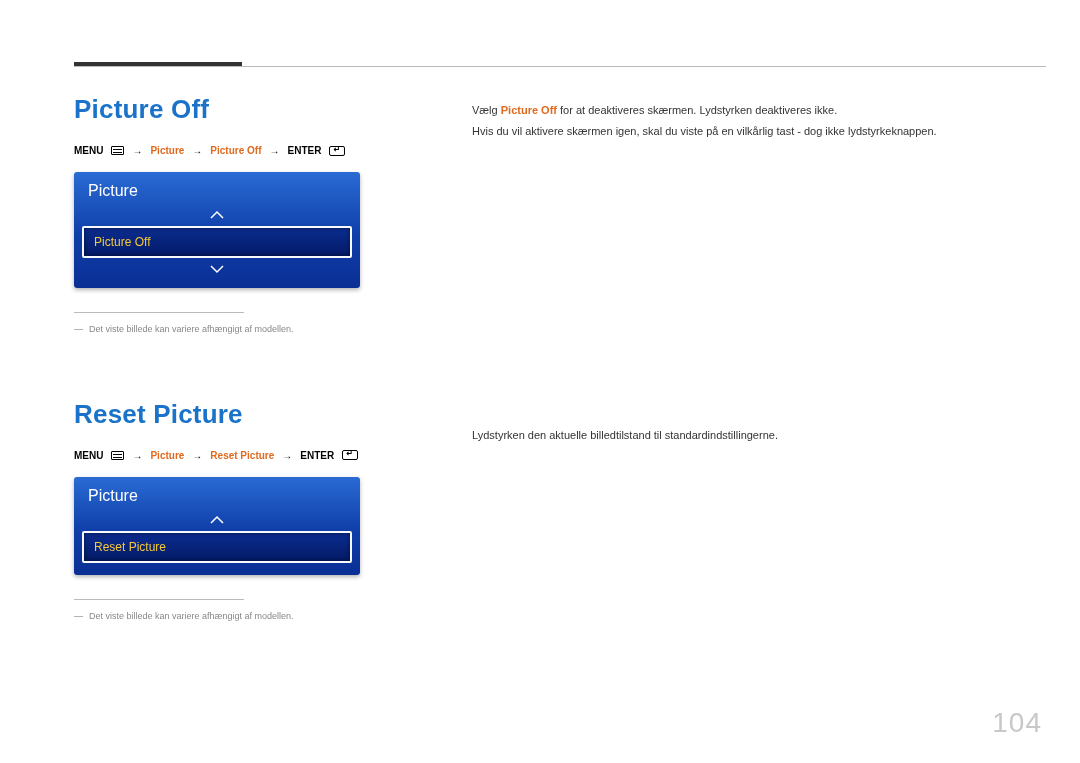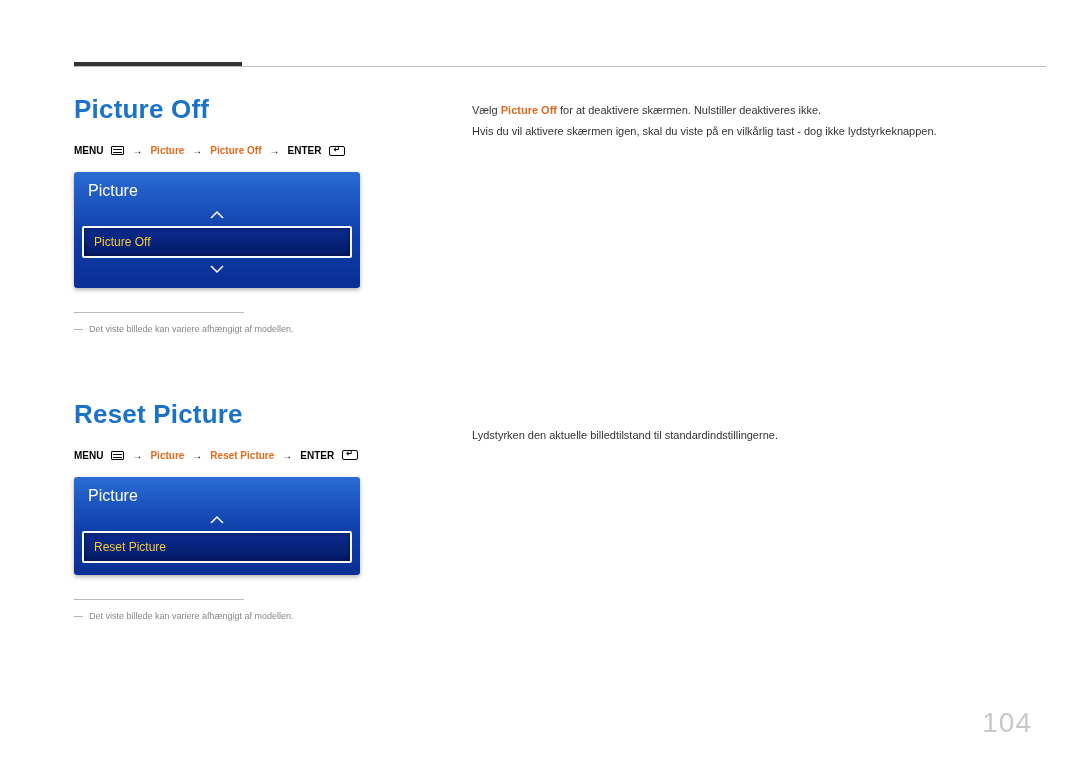--- a/index.html
+++ b/index.html
@@ -28,21 +28,21 @@
 
   .note-rule { width: 170px; height: 1px; background: #bbb; margin-top: 24px; margin-bottom: 10px; }
   .note { font-size: 9px; color: #888; line-height: 1.5; display:flex; gap:6px; }
   .note .dash { color:#888; }
 
   .body-text { font-size: 11px; line-height: 1.55; color: #333; margin-bottom: 4px; }
   .body-text .orange-bold { color: #e06a1e; font-weight: bold; }
 
   .section-gap { height: 62px; }
 
-  .pagenum { position: absolute; bottom: 24px; right: 64px; font-size: 28px; color: #c8c8c8; font-weight: 300; letter-spacing: 1px; }
+  .pagenum { position: absolute; bottom: 24px; right: 54px; font-size: 28px; color: #c8c8c8; font-weight: 300; letter-spacing: 1px; }
 </style>
 </head>
 <body>
 
 <div class="page">
   <div class="accent-bar"></div>
   <div class="top-rule"></div>
 
   <div class="cols">
     <div class="left">
@@ -109,21 +109,21 @@
       <div class="note-rule"></div>
       <div class="note">
         <span class="dash">―</span>
         <span>Det viste billede kan variere afhængigt af modellen.</span>
       </div>
 
     </div>
 
     <div class="right">
       <p class="body-text">
-        <span>Vælg </span><span class="orange-bold">Picture Off</span><span> for at deaktivere skærmen. Nulstiller deaktiveres ikke.</span>
+        <span>Vælg </span><span class="orange-bold">Picture Off</span><span> for at deaktiveres skærmen. Lydstyrken deaktiveres ikke.</span>
       </p>
       <p class="body-text">Hvis du vil aktivere skærmen igen, skal du viste på en vilkårlig tast - dog ikke lydstyrkeknappen.</p>
 
       <div style="height: 283px;"></div>
 
       <p class="body-text">Lydstyrken den aktuelle billedtilstand til standardindstillingerne.</p>
     </div>
   </div>
 
   <div class="pagenum">104</div>

